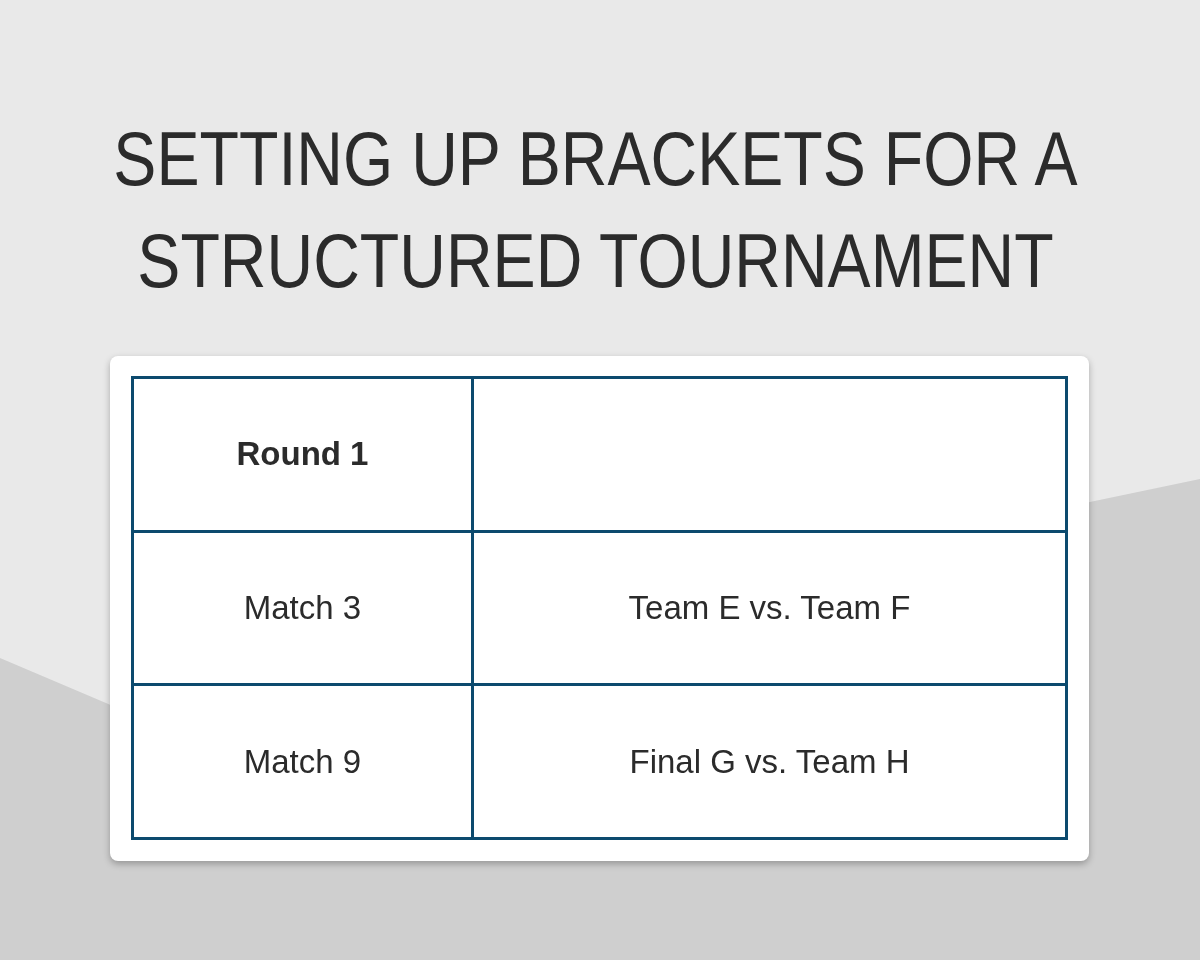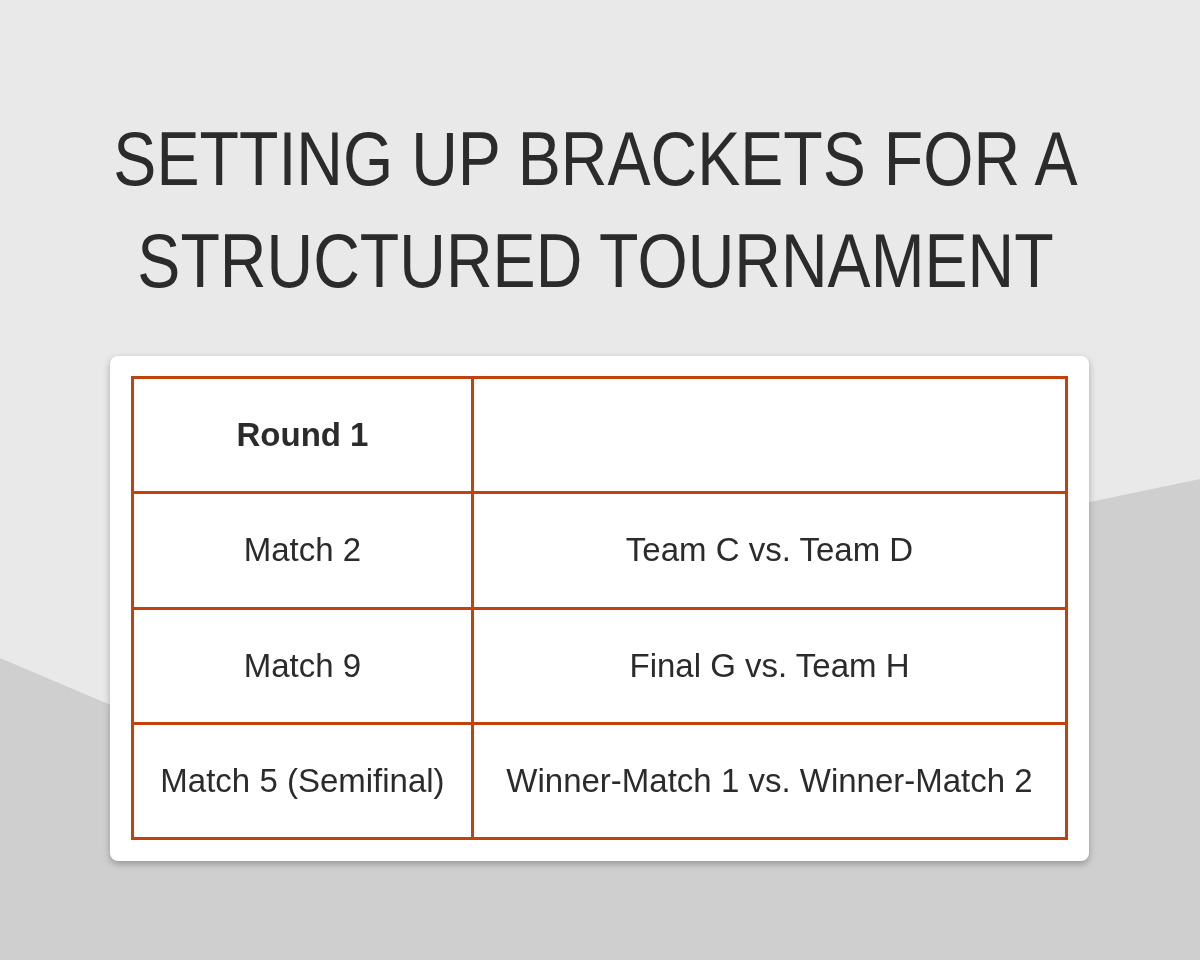--- a/index.html
+++ b/index.html
@@ -48,21 +48,21 @@
     box-shadow: 0 3px 7px rgba(0,0,0,0.28);
     padding: 20px 21px 21px 21px;
   }
   table.bracket {
     width: 100%;
     height: 100%;
     border-collapse: collapse;
     table-layout: fixed;
   }
   table.bracket td {
-    border: 3px solid #c2410c;
+    border: 3px solid #0c4a6e;
     text-align: center;
     vertical-align: middle;
     font-size: 33px;
     color: #2b2b2b;
     padding: 0 6px;
     overflow: hidden;
     white-space: nowrap;
   }
   table.bracket tr { height: 10%; }
   col.c-label  { width: 36.4%; }
@@ -84,26 +84,22 @@
     <colgroup>
         <col class="c-label">
         <col class="c-match">
       </colgroup>
     <tbody>
       <tr class="round-row">
         <td class="label-cell">Round 1</td>
         <td class="match-cell"></td>
       </tr>
       <tr>
-        <td class="label-cell">Match 2</td>
-        <td class="match-cell">Team C vs. Team D</td>
+        <td class="label-cell">Match 3</td>
+        <td class="match-cell">Team E vs. Team F</td>
       </tr>
       <tr>
         <td class="label-cell">Match 9</td>
         <td class="match-cell">Final G vs. Team H</td>
-      </tr>
-      <tr>
-        <td class="label-cell">Match 5 (Semifinal)</td>
-        <td class="match-cell">Winner-Match 1 vs. Winner-Match 2</td>
       </tr>
     </tbody>
   </table>
 </div>
 
 </body></html>

